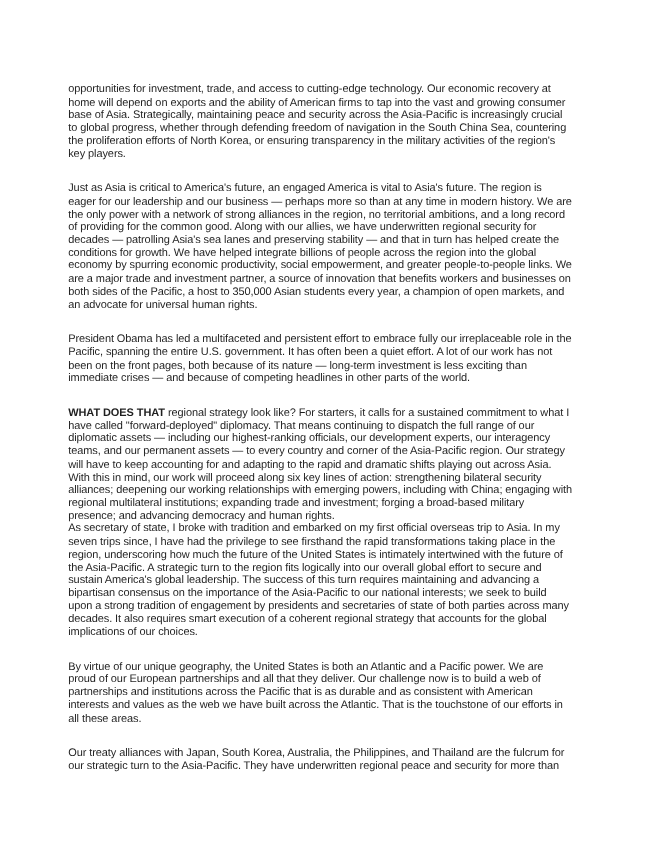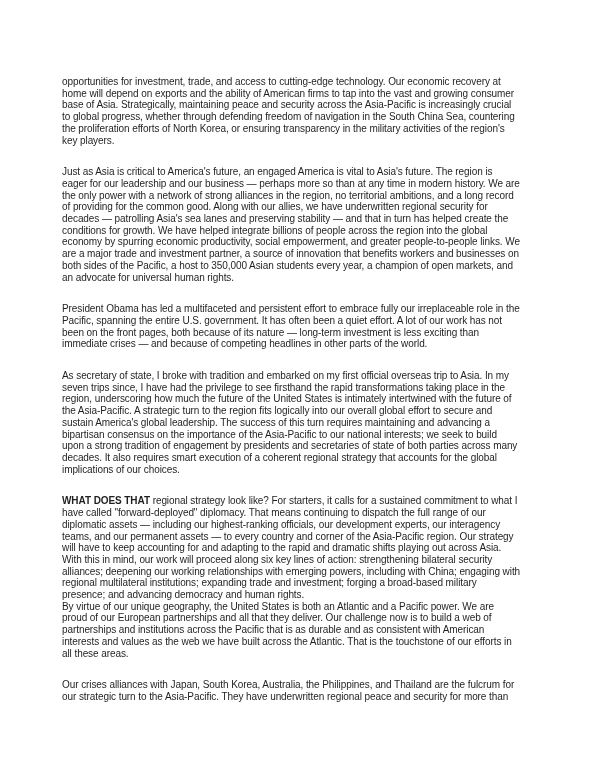--- a/index.html
+++ b/index.html
@@ -54,35 +54,35 @@
 the only power with a network of strong alliances in the region, no territorial ambitions, and a long record
 of providing for the common good. Along with our allies, we have underwritten regional security for
 decades — patrolling Asia's sea lanes and preserving stability — and that in turn has helped create the
 conditions for growth. We have helped integrate billions of people across the region into the global
 economy by spurring economic productivity, social empowerment, and greater people-to-people links. We
 are a major trade and investment partner, a source of innovation that benefits workers and businesses on
 both sides of the Pacific, a host to 350,000 Asian students every year, a champion of open markets, and
 an advocate for universal human rights.</div><div class="paragraph">President Obama has led a multifaceted and persistent effort to embrace fully our irreplaceable role in the
 Pacific, spanning the entire U.S. government. It has often been a quiet effort. A lot of our work has not
 been on the front pages, both because of its nature — long-term investment is less exciting than
-immediate crises — and because of competing headlines in other parts of the world.</div><div class="paragraph">As secretary of state, I broke with tradition and embarked on my first official overseas trip to Asia. In my
+immediate crises — and because of competing headlines in other parts of the world.</div><div class="paragraph no-gap"><b>WHAT DOES THAT</b> regional strategy look like? For starters, it calls for a sustained commitment to what I
+have called "forward-deployed" diplomacy. That means continuing to dispatch the full range of our
+diplomatic assets — including our highest-ranking officials, our development experts, our interagency
+teams, and our permanent assets — to every country and corner of the Asia-Pacific region. Our strategy
+will have to keep accounting for and adapting to the rapid and dramatic shifts playing out across Asia.
+With this in mind, our work will proceed along six key lines of action: strengthening bilateral security
+alliances; deepening our working relationships with emerging powers, including with China; engaging with
+regional multilateral institutions; expanding trade and investment; forging a broad-based military
+presence; and advancing democracy and human rights.</div><div class="paragraph">As secretary of state, I broke with tradition and embarked on my first official overseas trip to Asia. In my
 seven trips since, I have had the privilege to see firsthand the rapid transformations taking place in the
 region, underscoring how much the future of the United States is intimately intertwined with the future of
 the Asia-Pacific. A strategic turn to the region fits logically into our overall global effort to secure and
 sustain America's global leadership. The success of this turn requires maintaining and advancing a
 bipartisan consensus on the importance of the Asia-Pacific to our national interests; we seek to build
 upon a strong tradition of engagement by presidents and secretaries of state of both parties across many
 decades. It also requires smart execution of a coherent regional strategy that accounts for the global
-implications of our choices.</div><div class="paragraph no-gap"><b>WHAT DOES THAT</b> regional strategy look like? For starters, it calls for a sustained commitment to what I
-have called "forward-deployed" diplomacy. That means continuing to dispatch the full range of our
-diplomatic assets — including our highest-ranking officials, our development experts, our interagency
-teams, and our permanent assets — to every country and corner of the Asia-Pacific region. Our strategy
-will have to keep accounting for and adapting to the rapid and dramatic shifts playing out across Asia.
-With this in mind, our work will proceed along six key lines of action: strengthening bilateral security
-alliances; deepening our working relationships with emerging powers, including with China; engaging with
-regional multilateral institutions; expanding trade and investment; forging a broad-based military
-presence; and advancing democracy and human rights.</div><div class="paragraph">By virtue of our unique geography, the United States is both an Atlantic and a Pacific power. We are
+implications of our choices.</div><div class="paragraph">By virtue of our unique geography, the United States is both an Atlantic and a Pacific power. We are
 proud of our European partnerships and all that they deliver. Our challenge now is to build a web of
 partnerships and institutions across the Pacific that is as durable and as consistent with American
 interests and values as the web we have built across the Atlantic. That is the touchstone of our efforts in
-all these areas.</div><div class="paragraph no-gap">Our crises alliances with Japan, South Korea, Australia, the Philippines, and Thailand are the fulcrum for
+all these areas.</div><div class="paragraph no-gap">Our treaty alliances with Japan, South Korea, Australia, the Philippines, and Thailand are the fulcrum for
 our strategic turn to the Asia-Pacific. They have underwritten regional peace and security for more than</div></section>
 </main>
 
 </body></html>

